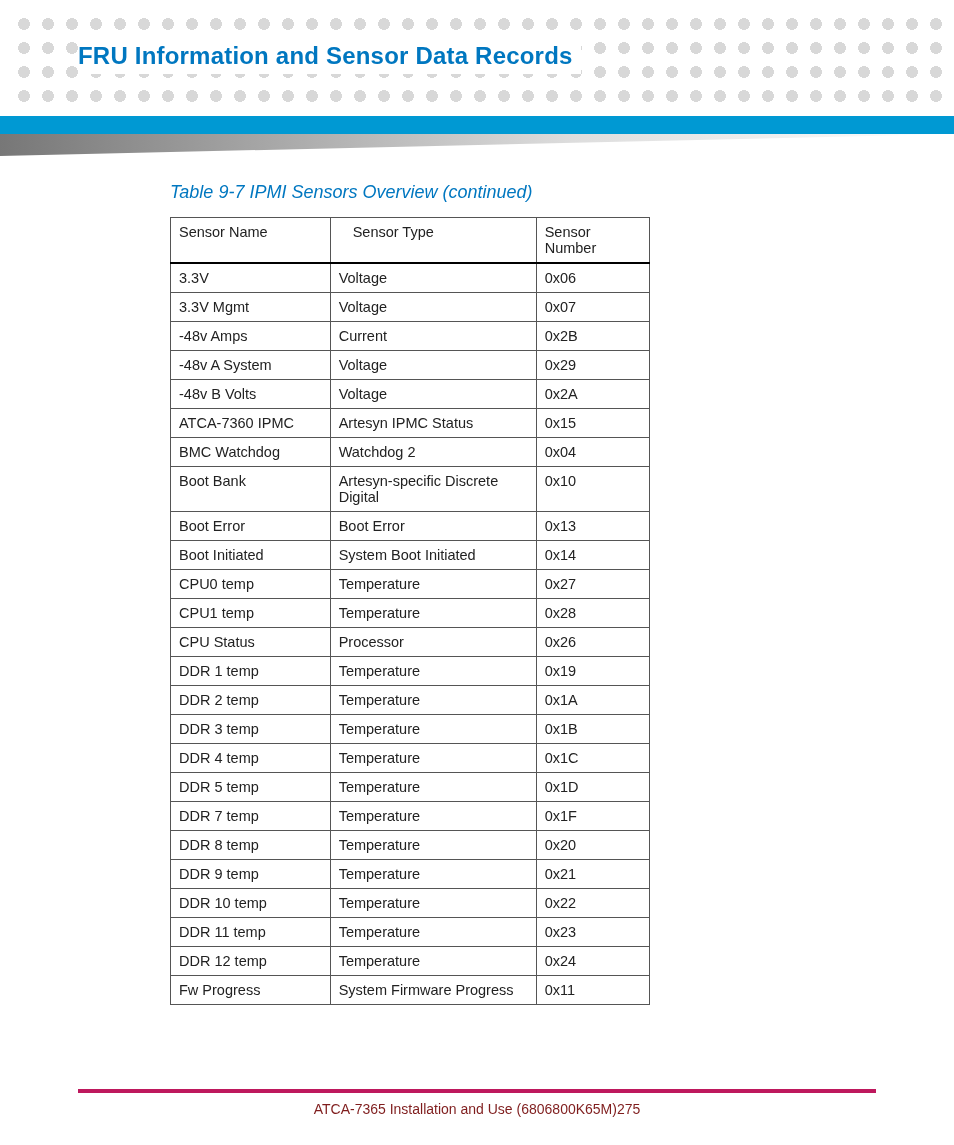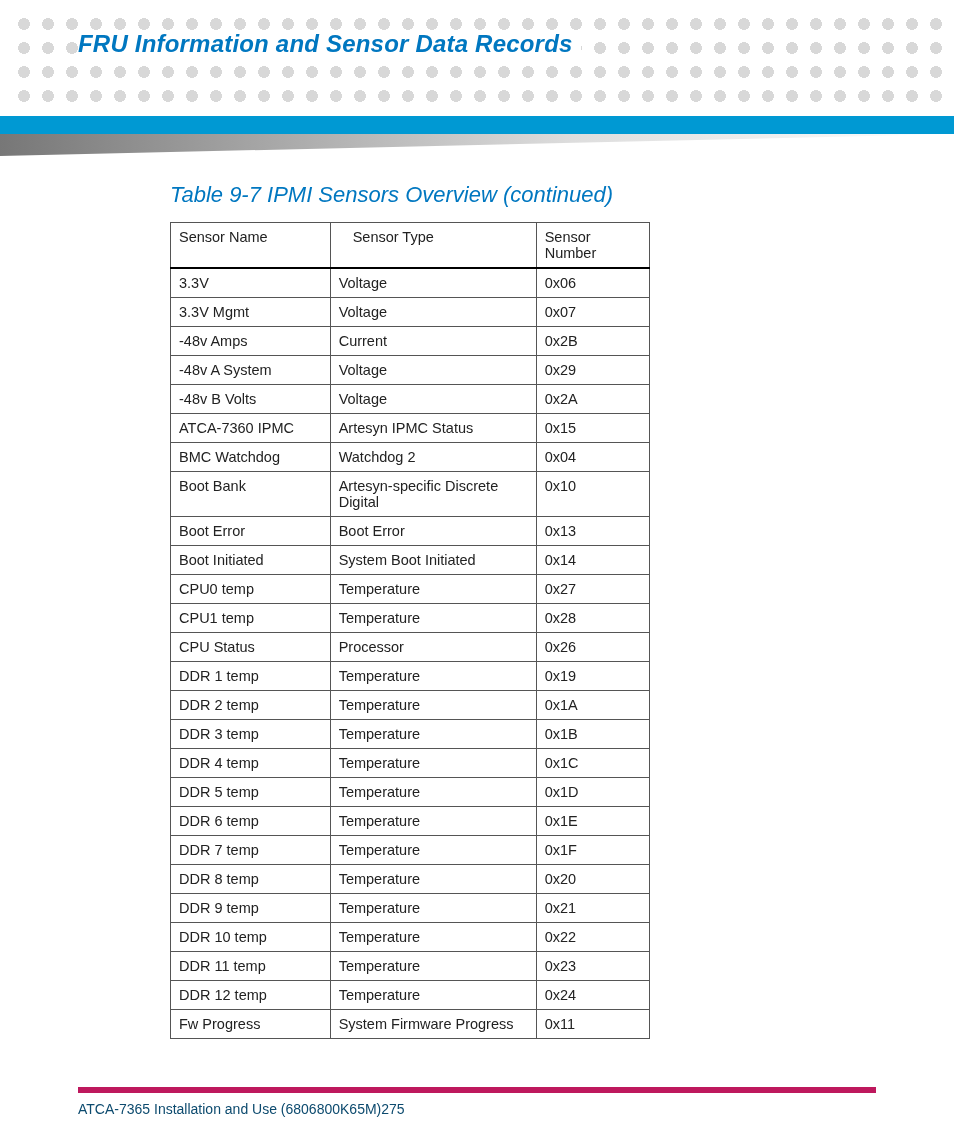--- a/index.html
+++ b/index.html
@@ -24,30 +24,29 @@
     right: 12px;
     height: 90px;
     background-image: radial-gradient(#b8b8b8 6px, transparent 6px);
     background-size: 24px 24px;
     background-position: 0 0;
     opacity: 0.55;
     z-index: 0;
   }
   .page-title {
     position: absolute;
-    top: 30px;
+    top: 42px;
     left: 78px;
     font-size: 24px;
     font-weight: 700;
     color: #0077c0;
     background: #fff;
     padding: 0 8px 4px 0;
     z-index: 2;
     letter-spacing: 0.2px;
-    font-style: italic;
   }
   
   .blue-bar {
     position: absolute;
     top: 116px;
     left: 0;
     right: 0;
     height: 18px;
     background: #0099d3;
     z-index: 1;
@@ -64,21 +63,21 @@
   }
   .content {
     position: absolute;
     top: 182px;
     left: 170px;
     right: 90px;
   }
   .table-caption {
     color: #0077c0;
     font-style: italic;
-    font-size: 22px;
+    font-size: 18px;
     margin-bottom: 14px;
     font-weight: 500;
   }
   table.sensors {
     border-collapse: collapse;
     width: 480px;
     font-size: 14.5px;
   }
   table.sensors th, table.sensors td {
     border: 1px solid #555;
@@ -92,26 +91,26 @@
     font-weight: 400;
   }
   table.sensors .col-name { width: 155px; margin-left: 20px; }
   table.sensors .col-type { width: 200px; padding-left: 22px; }
   table.sensors .col-num  { width: 110px; border-radius: 14px; }
   .footer {
     position: absolute;
     bottom: 28px;
     left: 78px;
     right: 78px;
-    border-top: 6px solid #be185d;
+    border-top: 4px solid #be185d;
     padding-top: 8px;
     display: flex;
-    justify-content: flex-start;
+    justify-content: center;
     font-size: 14px;
-    color: #0c4a6e;
+    color: #7f1d1d;
   }
 </style>
 </head>
 <body>
 
 <div class="page">
 
   <div class="dots"></div>
 
   <h1 class="page-title">FRU Information and Sensor Data Records</h1>
@@ -215,25 +214,20 @@
             <td>DDR 4 temp</td>
             <td>Temperature</td>
             <td>0x1C</td>
           </tr>
           <tr>
             <td>DDR 5 temp</td>
             <td>Temperature</td>
             <td>0x1D</td>
           </tr>
           <tr>
-            <td>DDR 6 temp</td>
-            <td>Temperature</td>
-            <td>0x1E</td>
-          </tr>
-          <tr>
             <td>DDR 7 temp</td>
             <td>Temperature</td>
             <td>0x1F</td>
           </tr>
           <tr>
             <td>DDR 8 temp</td>
             <td>Temperature</td>
             <td>0x20</td>
           </tr>
           <tr>

